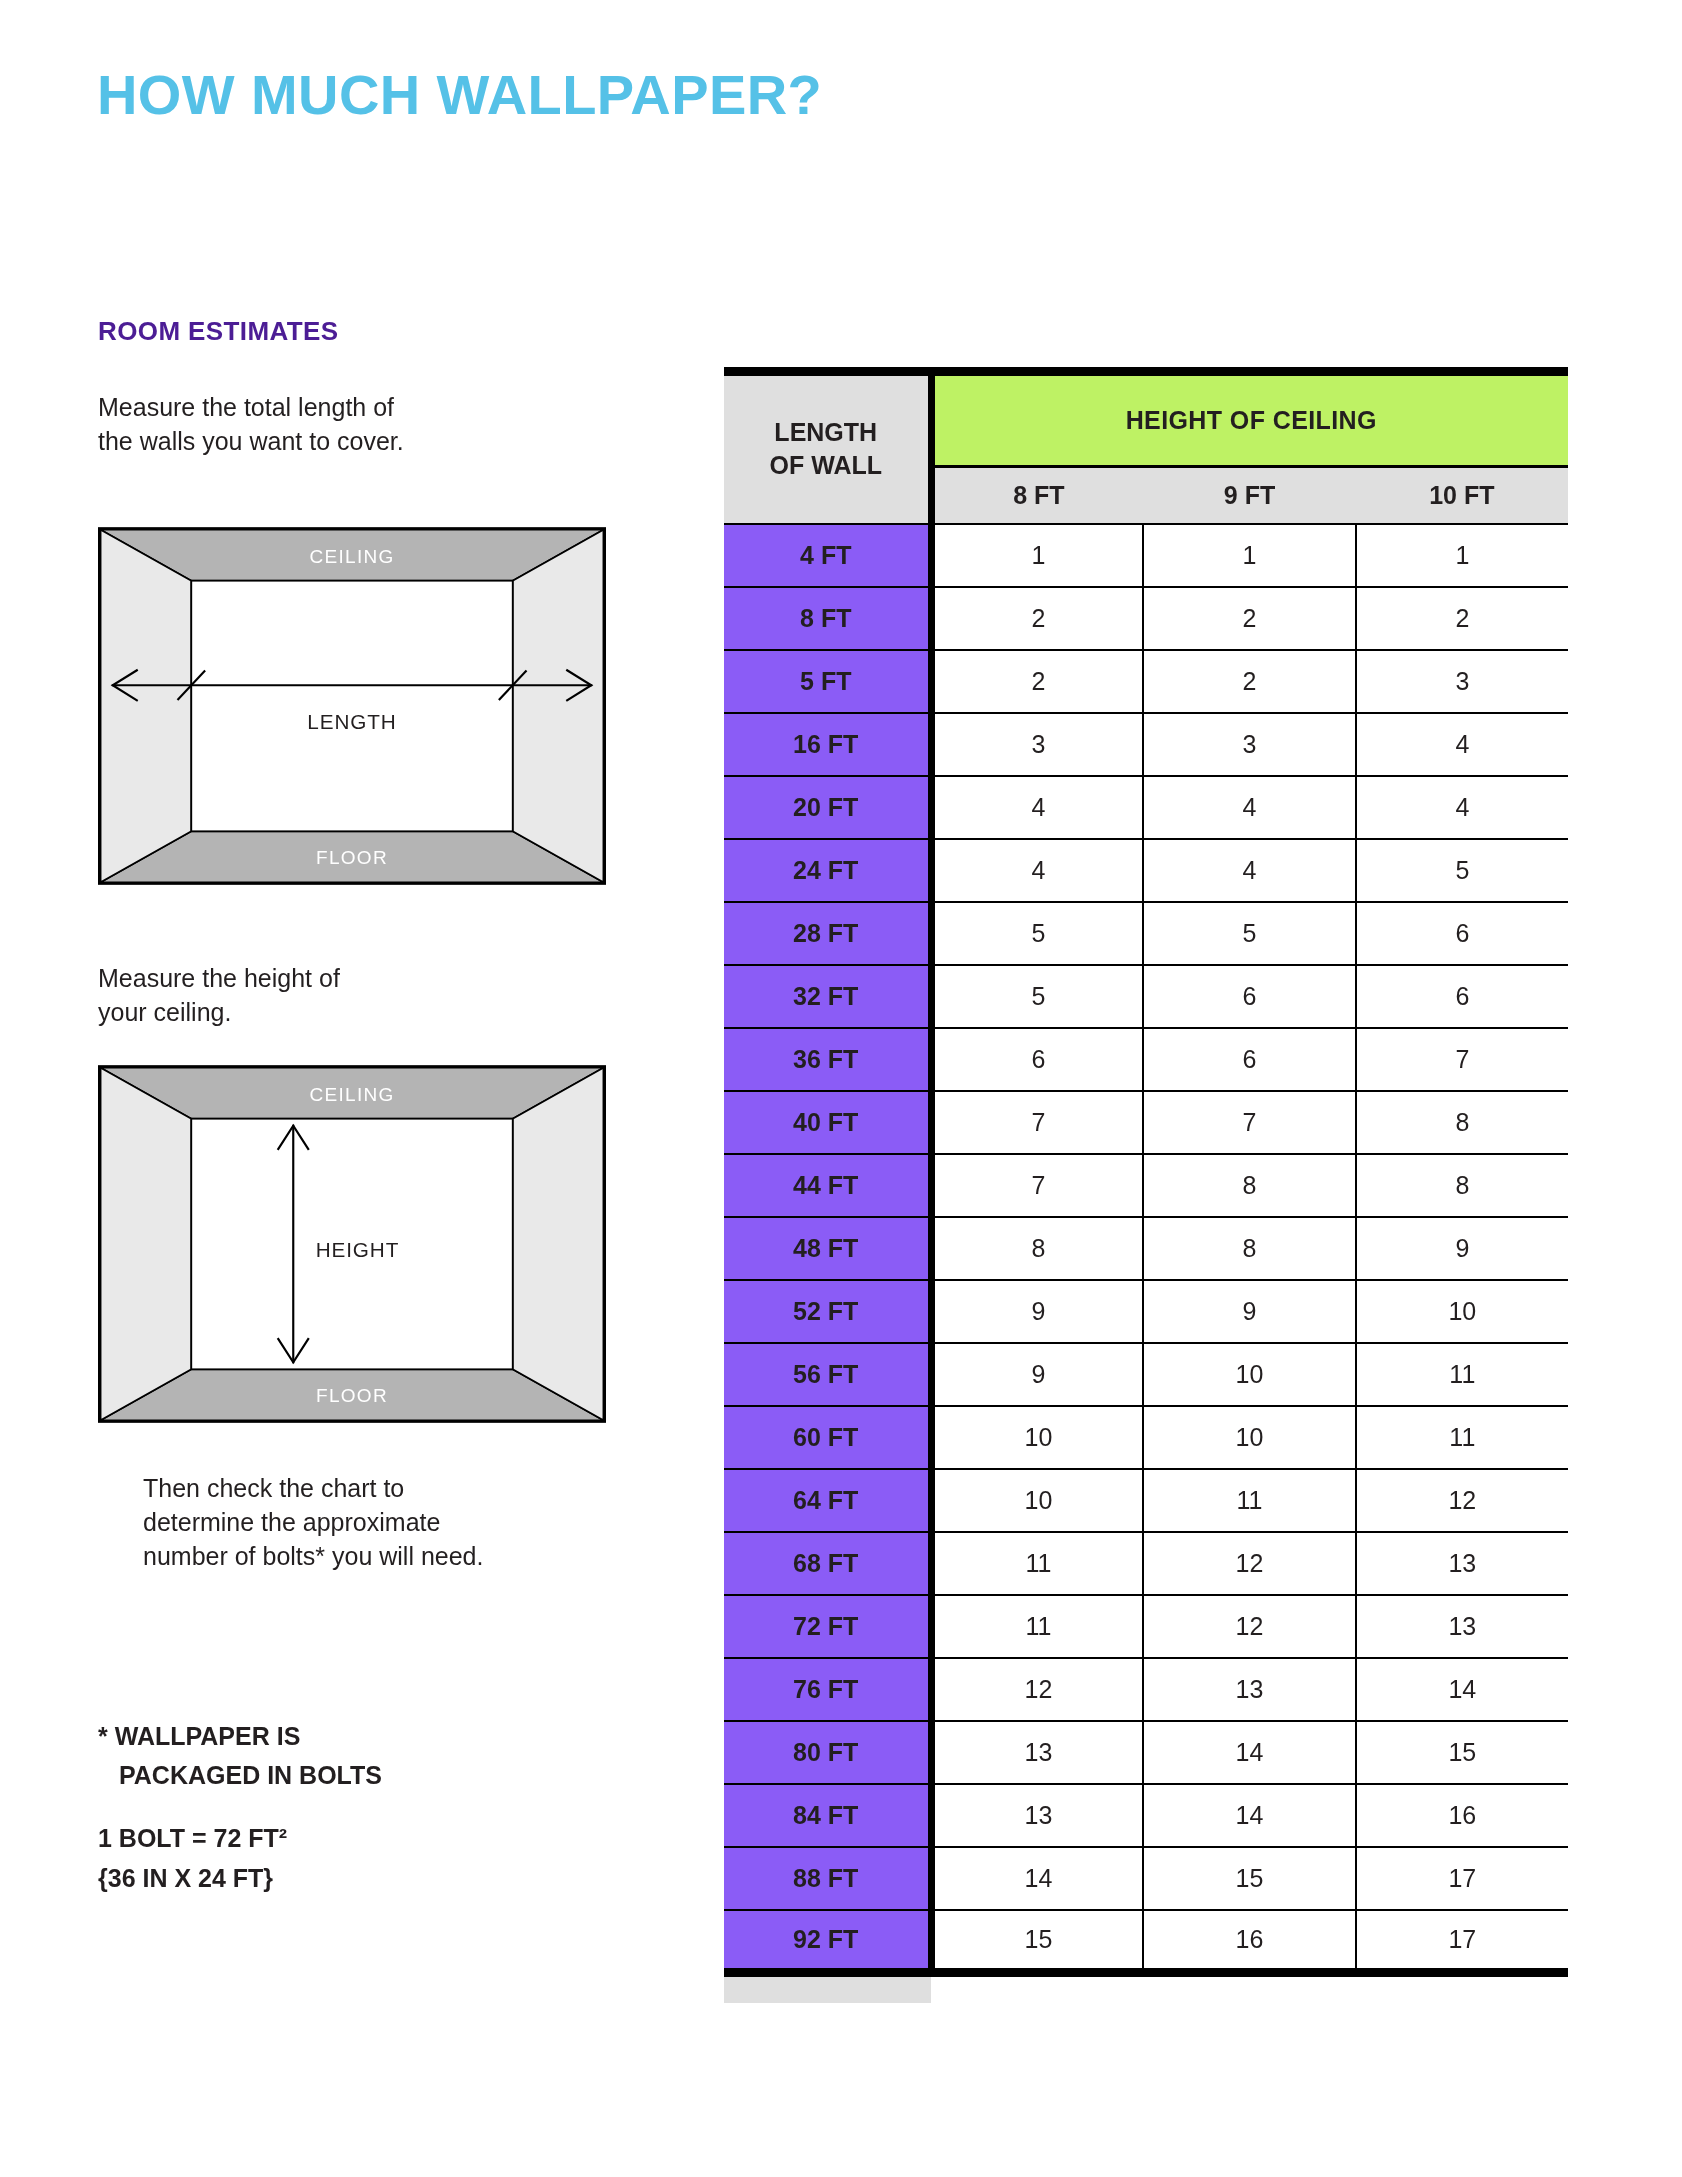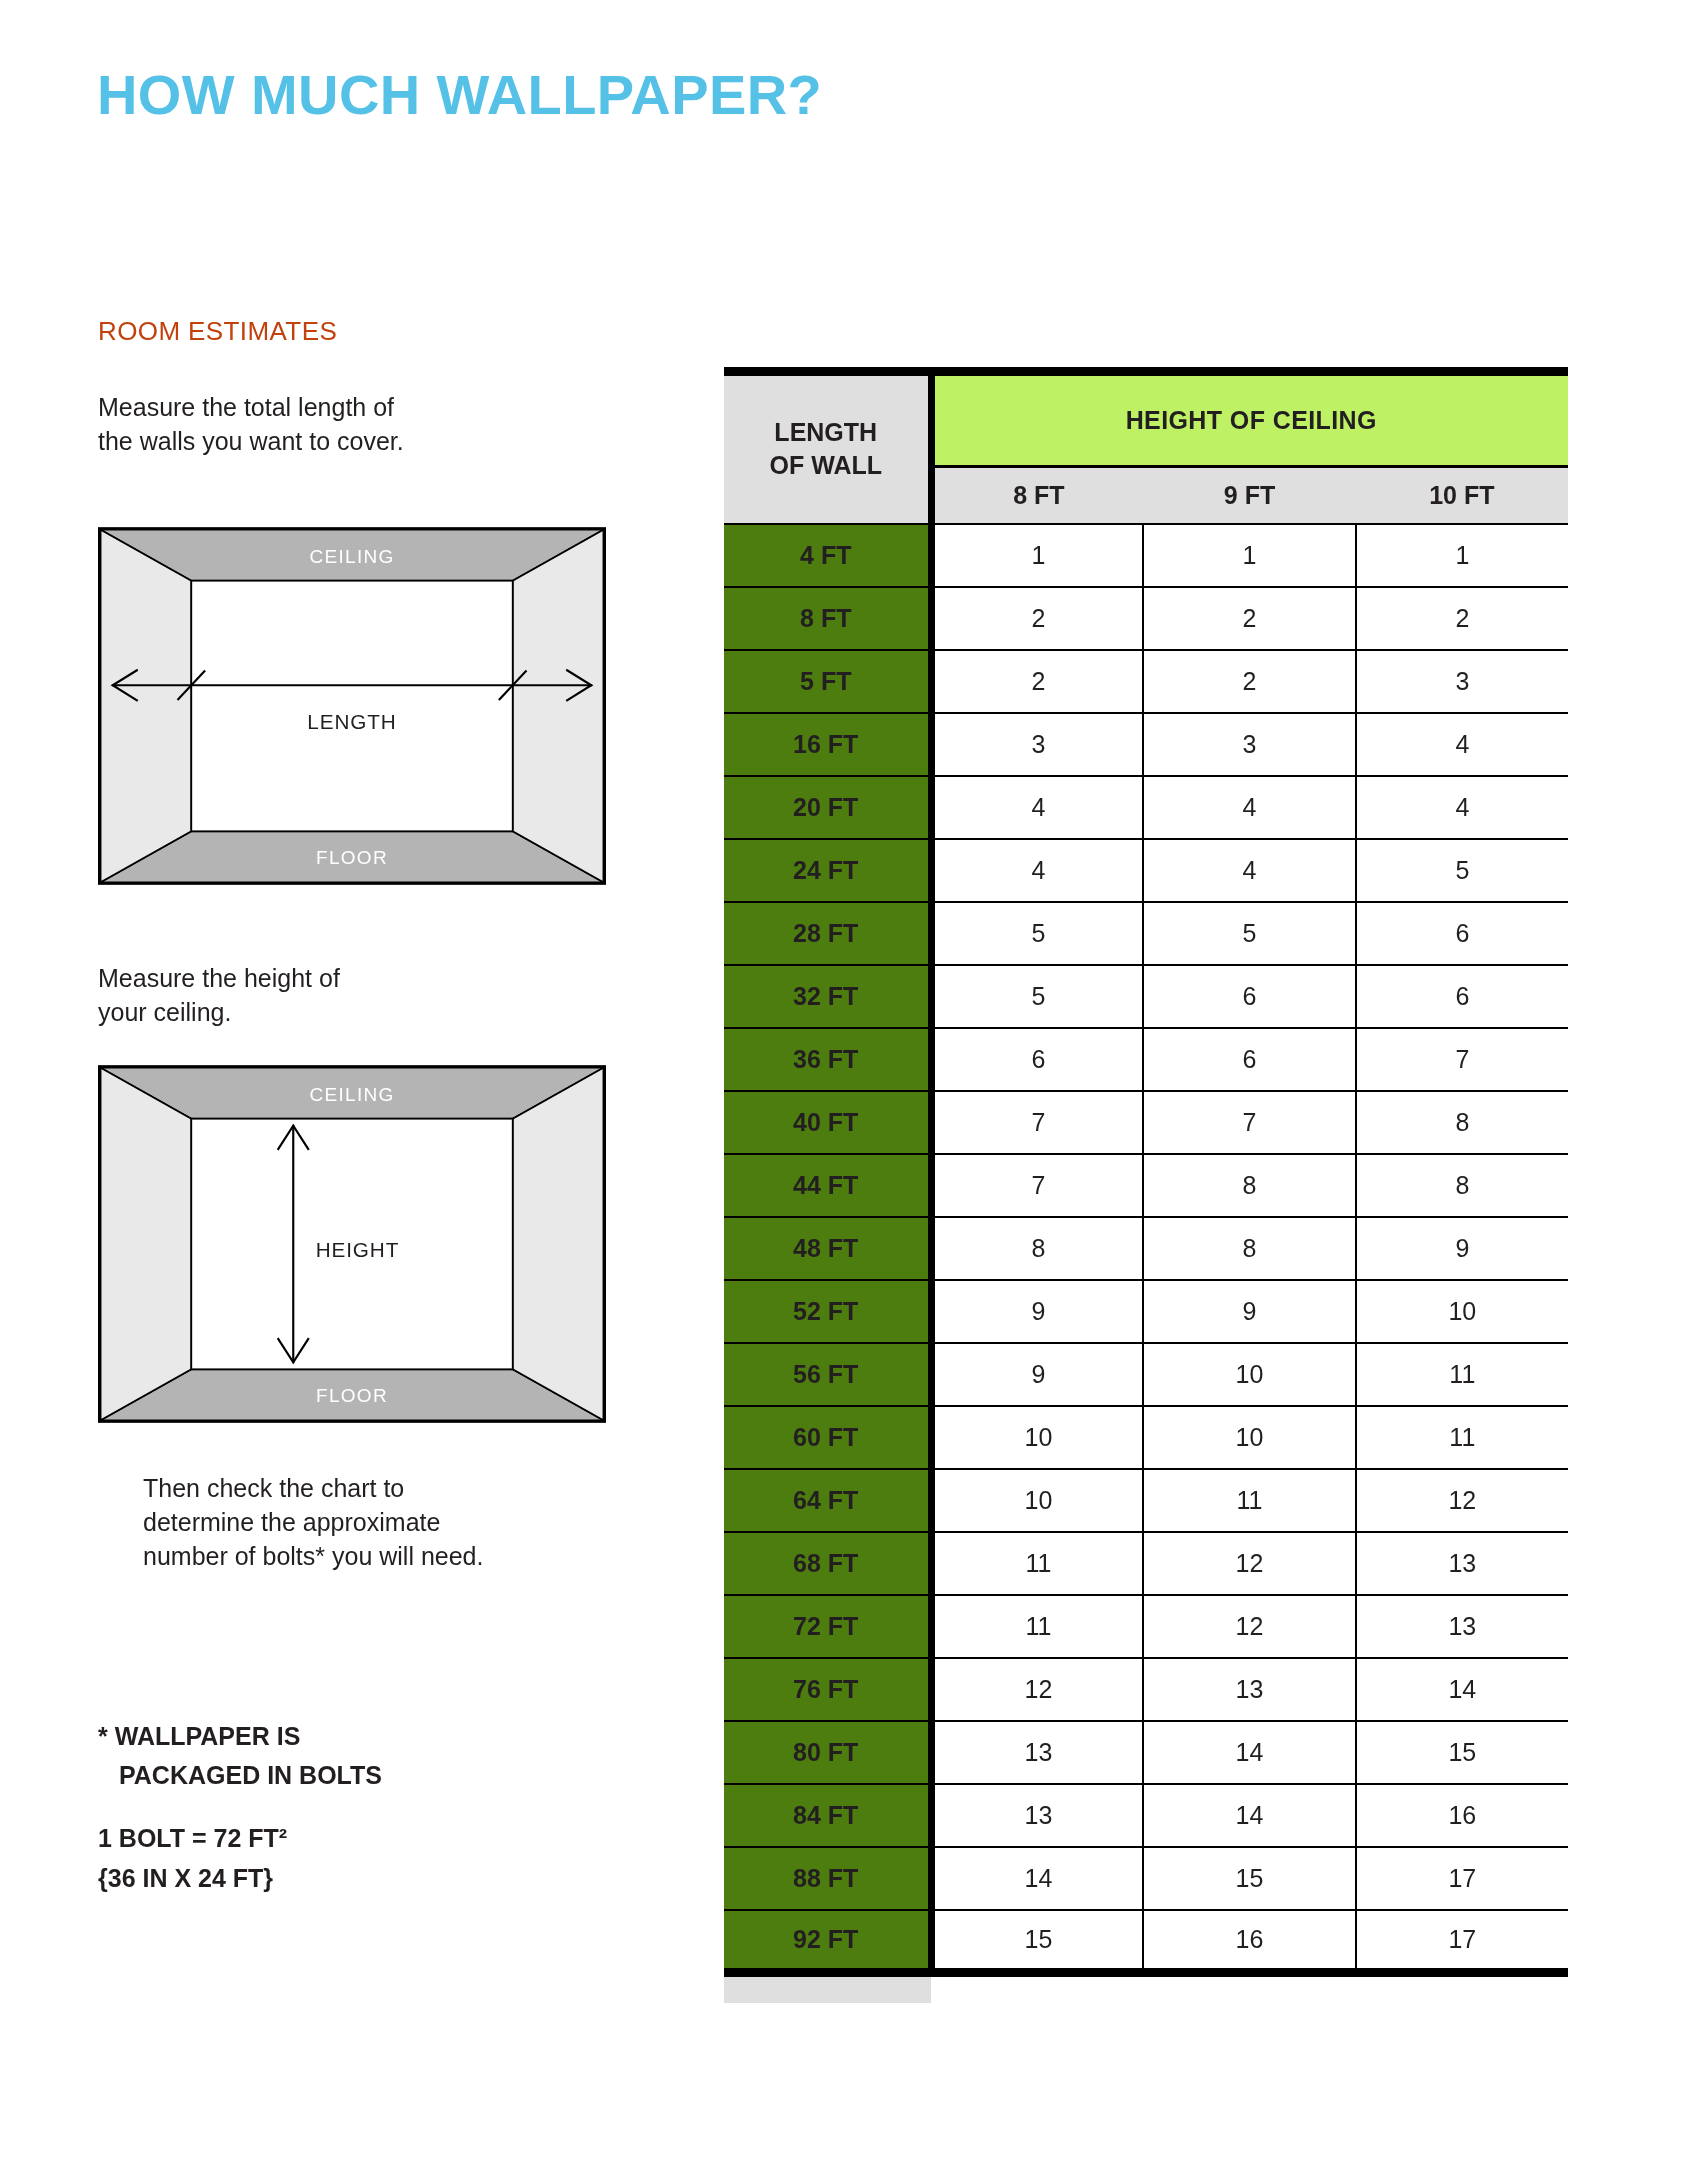--- a/index.html
+++ b/index.html
@@ -2,21 +2,21 @@
 <html style="font-size:14px"><head>
 <meta charset="utf-8">
 <style>
   * { margin:0; padding:0; box-sizing:border-box; }
   html,body { background:#ffffff; }
   body { font-family:"Liberation Sans","DejaVu Sans",sans-serif; color:#231F20; }
   .page { position:relative; width:1683px; height:2177px; background:#ffffff; overflow:hidden; }
 
   .page-title { position:absolute; left:97px; top:62px; font-size:56px; font-weight:bold; color:#55C1E7; letter-spacing:0.4px; }
 
-  .section-heading { font-size:26px; font-weight:normal; color:#c2410c; letter-spacing:0.4px; }
+  .section-heading { font-size:26px; font-weight:bold; color:#4c1d95; letter-spacing:0.4px; }
   .room-estimates-heading { position:absolute; left:98px; top:316px; }
   .bolts-heading { position:absolute; left:724px; top:316px; width:844px; text-align:center; }
 
   .step { position:absolute; left:98px; font-size:25px; line-height:1.35; white-space:pre-line; color:#231F20; }
   .step1 { top:391px; }
   .step2 { top:934px;margin-top:28px; }
   .step3 { top:1472px;margin-left:45px; }
 
   .diagram { position:absolute; left:98px; }
   .diagram1 { top:527px; }
@@ -27,21 +27,21 @@
   .footnote { position:absolute; left:98px; top:1717px; font-size:25px; font-weight:bold; line-height:1.55; }
   .footnote .indent { padding-left:21px; }
   .bolt-def { position:absolute; left:98px; top:1818px; font-size:25px; font-weight:bold; line-height:1.6; }
 
   .table-wrap { position:absolute; left:724px; top:367px; width:844px; }
   table.bolts { width:100%; border-collapse:collapse; table-layout:fixed; border-top:9.5px solid #000; border-bottom:9.5px solid #000; font-size:25px; color:#231F20; }
   table.bolts td, table.bolts th { text-align:center; vertical-align:middle; }
   th.len-head { width:207px; background:#DFDFDF; border-right:7.8px solid #000; border-bottom:2.6px solid #000; font-weight:bold; white-space:pre-line; line-height:1.35; font-size:25px; }
   th.group-head { height:95px; border-bottom:3.5px solid #000; font-weight:bold; font-size:25px; letter-spacing:0.4px; background:#bef264; }
   th.sub-head { height:57px; background:#DFDFDF; border-bottom:2.6px solid #000; font-weight:bold; font-size:25px; }
-  td.len-cell { background:#4d7c0f; border-right:7.8px solid #000; border-bottom:2.6px solid #000; font-weight:bold; height:63px; }
+  td.len-cell { background:#8b5cf6; border-right:7.8px solid #000; border-bottom:2.6px solid #000; font-weight:bold; height:63px; }
   td.val-cell { background:#ffffff; border-bottom:2.6px solid #000; border-left:2.6px solid #000; height:63px; }
   td.val-cell.first { border-left:none; }
   .col1-tail { position:absolute; left:0; top:100%; width:207px; height:26px; background:#DFDFDF; }
 </style>
 </head>
 <body>
 
 <div class="page">
 
   <h1 class="page-title">HOW MUCH WALLPAPER?</h1>

